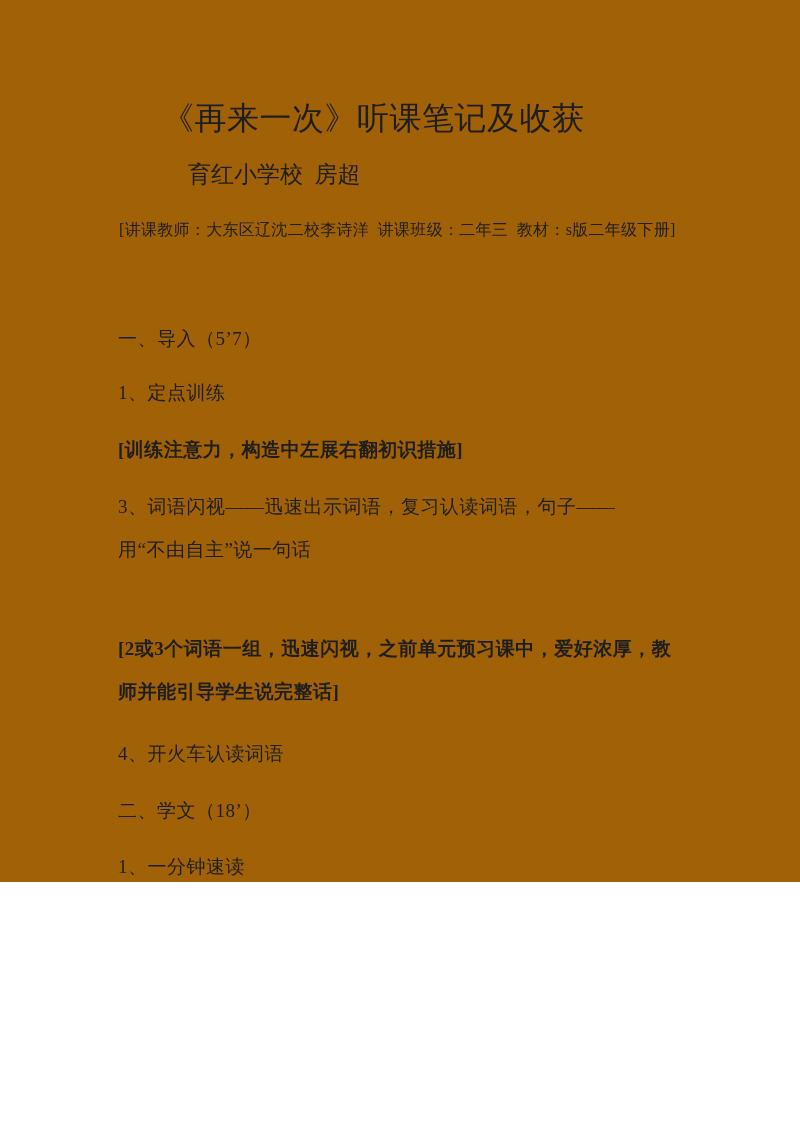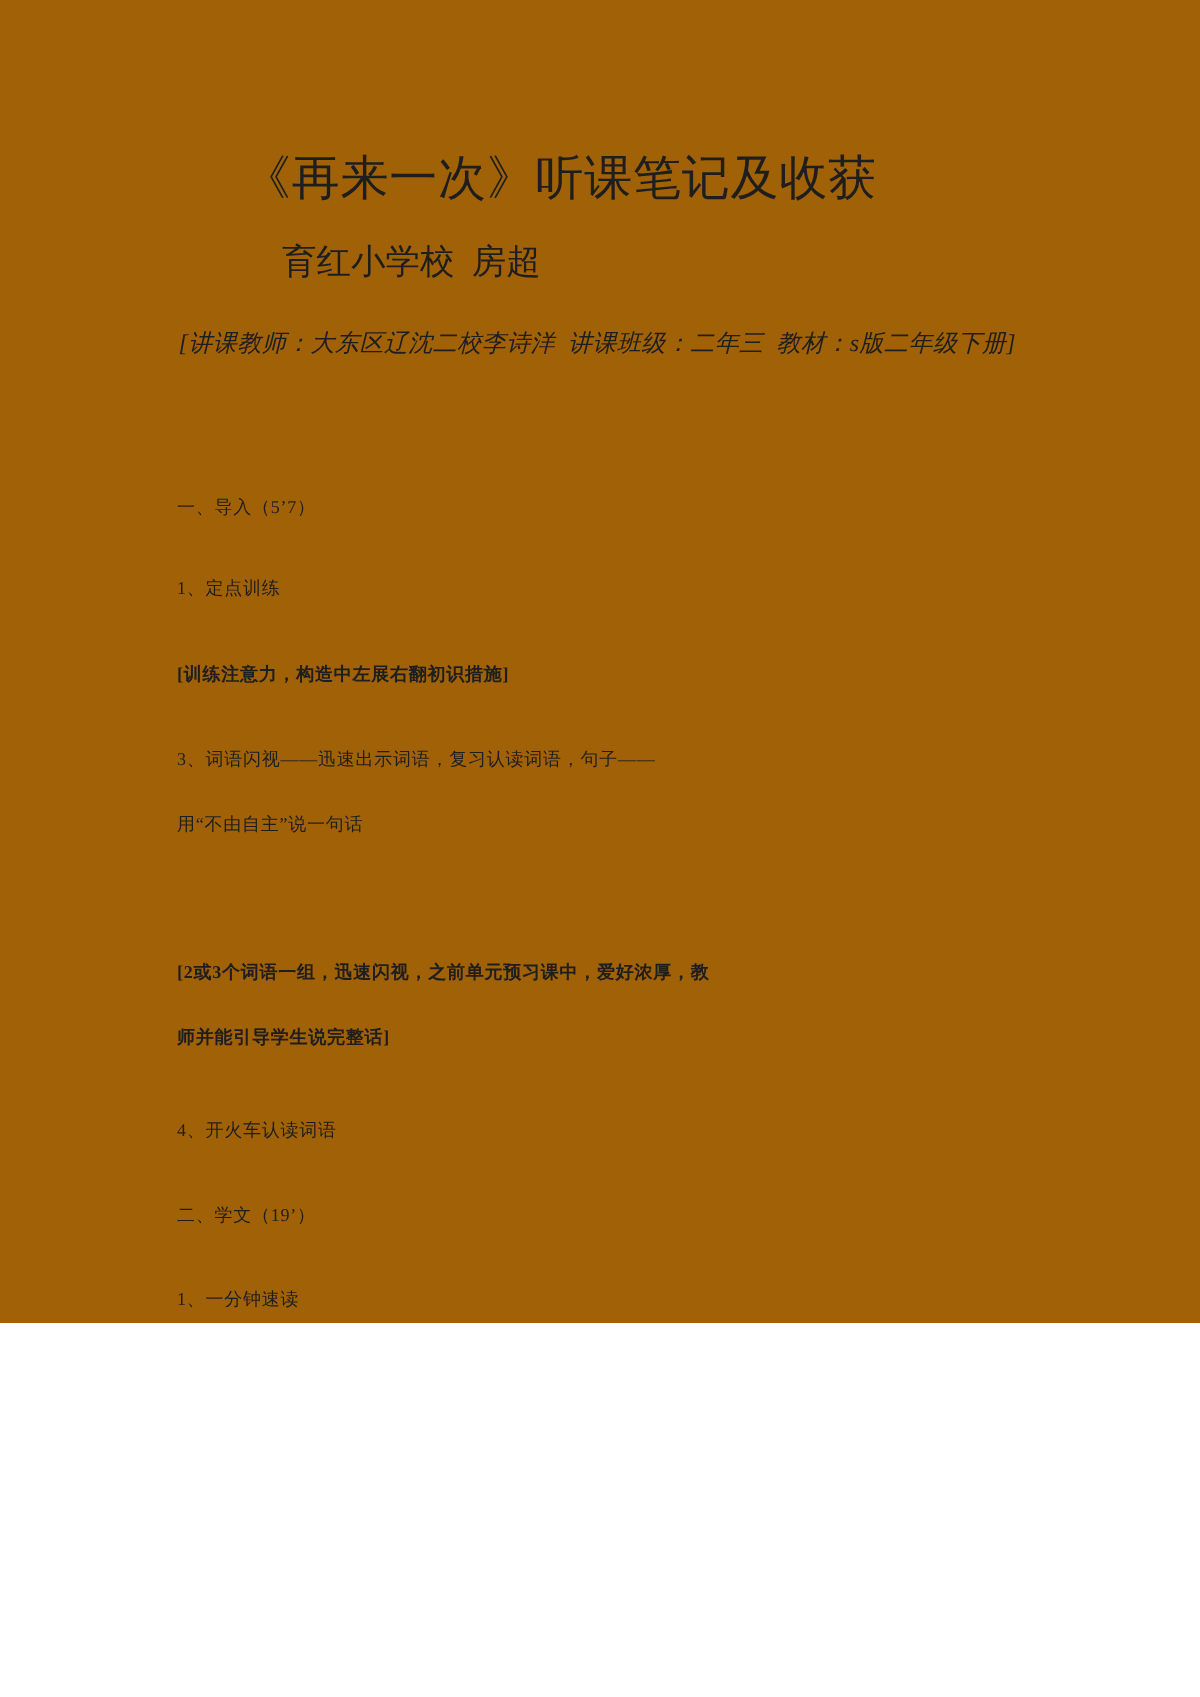--- a/index.html
+++ b/index.html
@@ -36,24 +36,23 @@
     line-height: 26px;
     margin: 24px 0 0 70px;
     white-space: pre;
   }
   .meta-line {
     font-size: 16px;
     line-height: 22px;
     margin: 31px 0 0 1px;
     white-space: pre;
     letter-spacing: 0.3px;
-    font-style: italic;
   }
   .para {
-    font-size: 12px;
+    font-size: 19px;
     line-height: 43px;
     margin: 0;
     width: 600px;
     white-space: pre-line;
     letter-spacing: 0.5px;
   }
   .mt-a { margin-top: 76px; }
   .mt-b { margin-top: 11px; }
   .mt-c { margin-top: 14px; }
   .mt-d { margin-top: 19px; }
@@ -81,18 +80,18 @@
 
 
     <p class="para mt-c">3、词语闪视——迅速出示词语，复习认读词语，句子——
 用“不由自主”说一句话</p>
 
     <p class="para mt-e bold">[2或3个词语一组，迅速闪视，之前单元预习课中，爱好浓厚，教
 师并能引导学生说完整话]</p>
 
     <p class="para mt-d">4、开火车认读词语</p>
 
-    <p class="para mt-c">二、学文（19’）</p>
+    <p class="para mt-c">二、学文（18’）</p>
 
     <p class="para mt-f">1、一分钟速读</p>
 
   </div>
 </div>
 
 </body></html>

